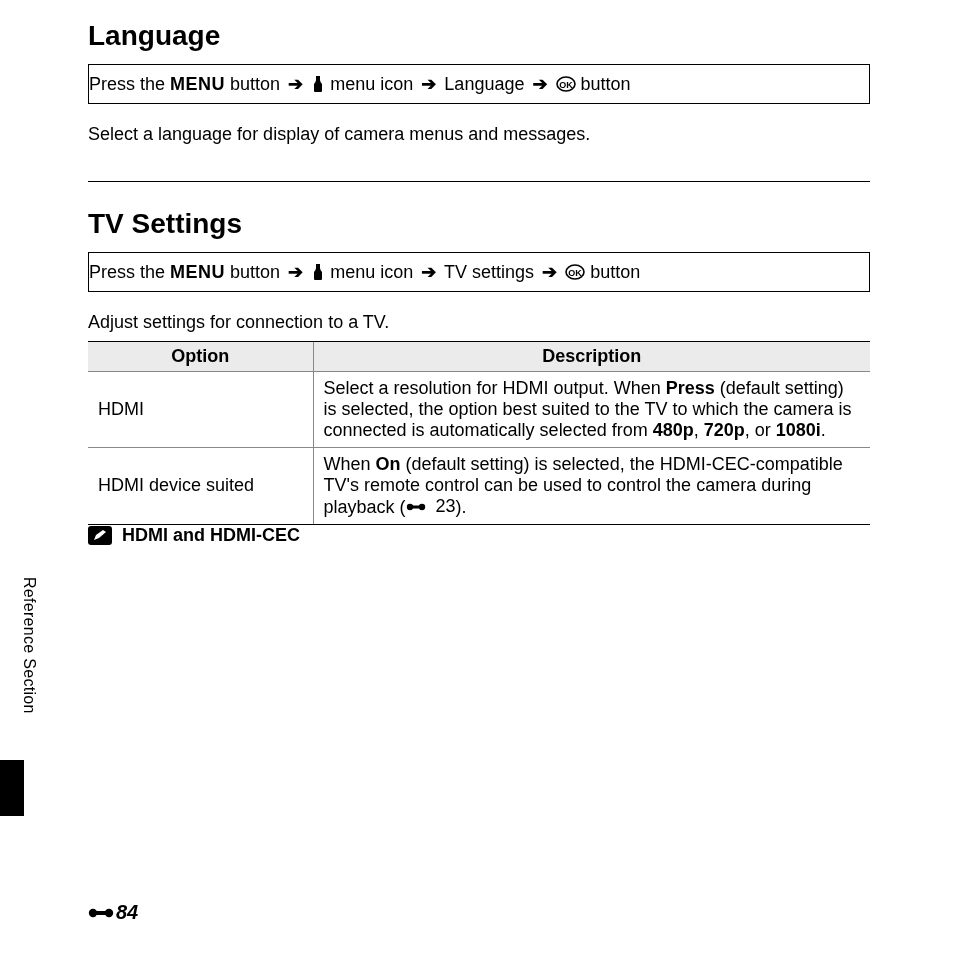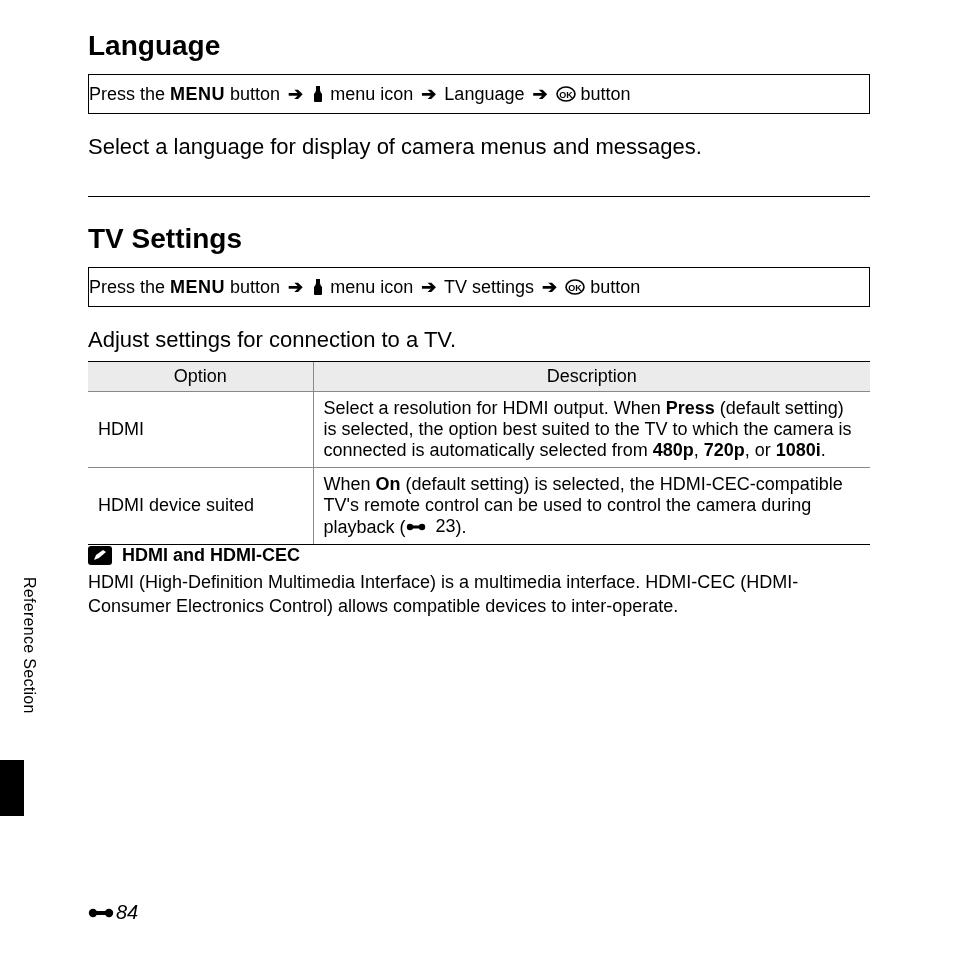--- a/index.html
+++ b/index.html
@@ -13,21 +13,21 @@
     color: #000;
   }
   .page {
     position: relative;
     width: 954px;
     height: 954px;
   }
   .content {
     position: absolute;
     left: 88px;
-    top: 30px;
+    top: 20px;
     width: 782px;
   }
   h2.section {
     font-size: 28px;
     font-weight: 700;
     margin: 0 0 12px 0;
   }
   .navbox {
     border: 1px solid #000;
     padding: 8px 0;
@@ -41,38 +41,38 @@
     letter-spacing: 0.5px;
   }
   .arrow {
     font-weight: 700;
     margin: 0 3px;
   }
   .wrench-icon svg, .ok-icon svg {
     vertical-align: -2px;
   }
   .desc {
-    font-size: 22px;
+    font-size: 18px;
     margin: 0 0 36px 0;
   }
   .divider {
     border: none;
     border-top: 1.5px solid #000;
     margin: 0 0 18px 0;
   }
   .section2-gap { height: 8px; }
   table.opts {
     width: 100%;
     border-collapse: collapse;
     font-size: 18px;
     margin-top: 8px;
   }
   table.opts th {
     background: #ebebeb;
-    font-weight: 400;
+    font-weight: 700;
     padding: 4px 8px;
     border-top: 1.5px solid #000;
     border-bottom: 1px solid #888;
     margin-top: 20px;
   }
   table.opts th + th,
   table.opts td + td {
     border-left: 1px solid #888;
   }
   table.opts td {
@@ -133,21 +133,21 @@
     left: 88px;
     bottom: 30px;
     font-size: 20px;
     font-style: italic;
     display: flex;
     align-items: center;
     gap: 2px;
   }
   .footer .pnum {
     font-style: italic;
-    font-weight: 400;
+    font-weight: 700;
   }
   .link-ref {
     display: inline-flex;
     align-items: center;
     gap: 10px;
   }
 </style>
 </head>
 <body>
 
@@ -229,21 +229,20 @@
 
     <div class="note-block">
       <div class="note-title">
         <span class="pencil-badge">
           <svg width="16" height="13" viewBox="0 0 16 13">
               <path d="M2 11 L4 6 L11 1 L14 3 L7 9 L2 11 Z" fill="#fff"></path>
             </svg>
         </span>
         <span>HDMI and HDMI-CEC</span>
       </div>
-      <div class="note-body">HDMI (High-Definition Multimedia Interface) is a multimedia interface. HDMI-CEC (HDMI-Consumer Electronics Control) allows compatible devices to inter-operate.</div>
     </div>
 
   </div>
 
   <div class="footer">
     <svg width="26" height="16" viewBox="0 0 26 16">
         <circle cx="5" cy="8" r="4.2" fill="#000"></circle>
         <rect x="8" y="6" width="10" height="4" fill="#000"></rect>
         <circle cx="21" cy="8" r="4.2" fill="#000"></circle>
       </svg>

